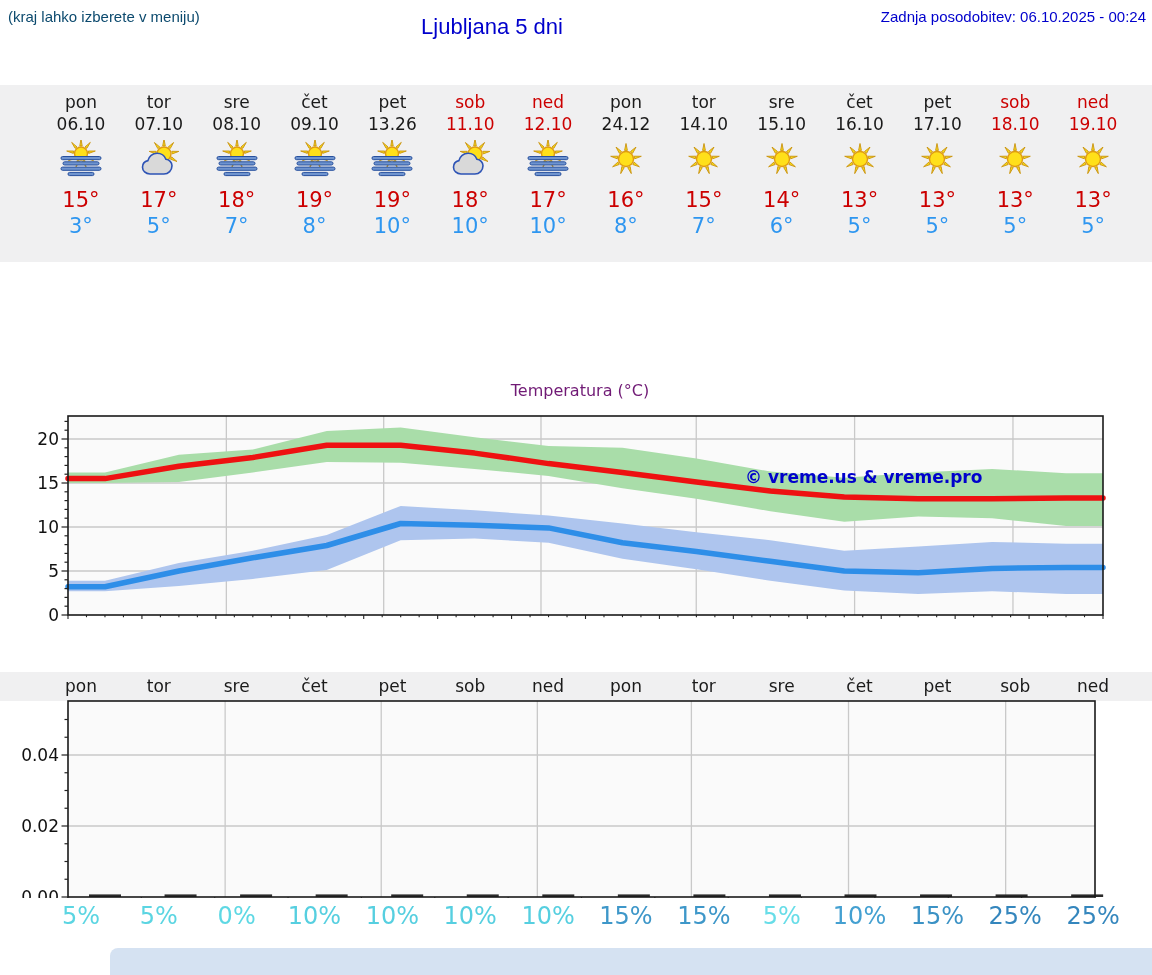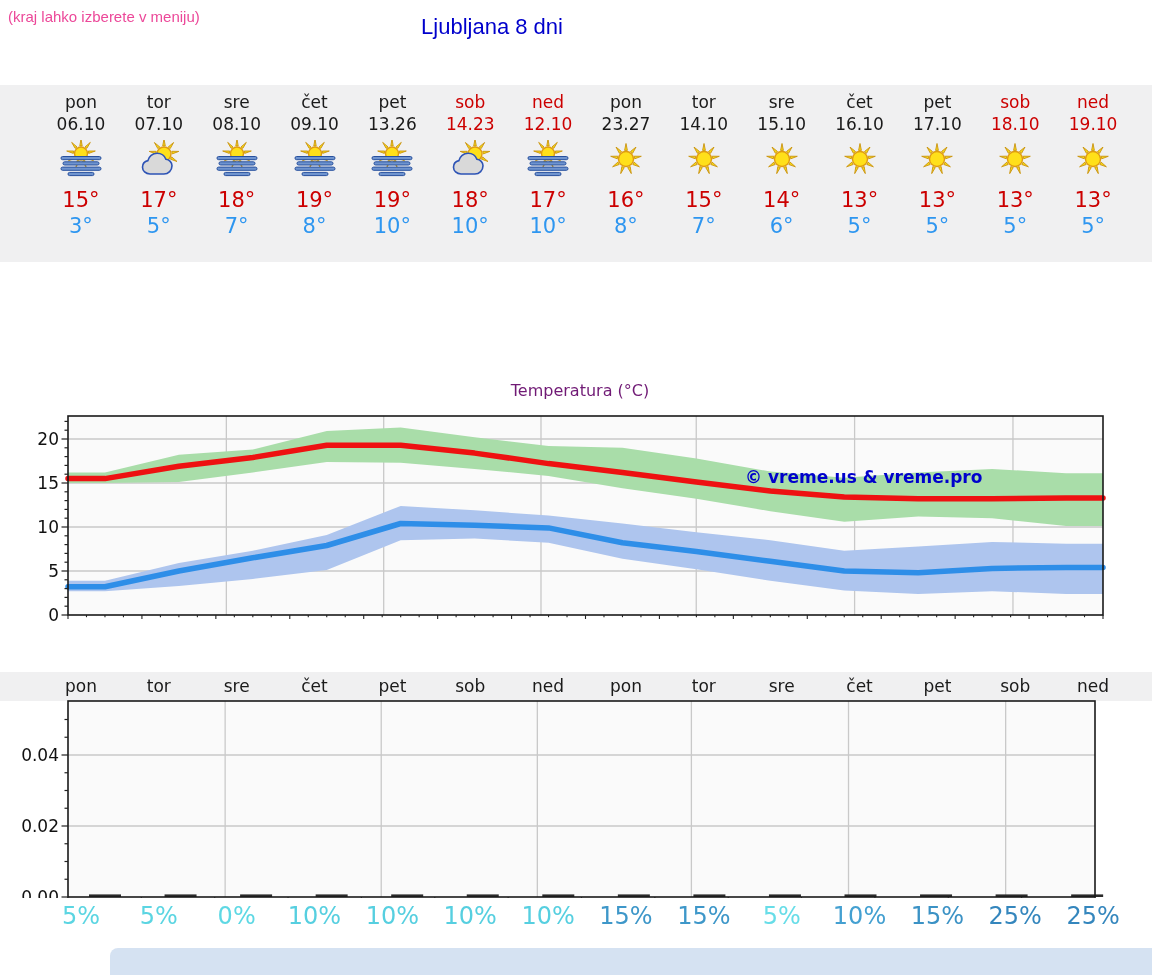--- a/index.html
+++ b/index.html
@@ -1,19 +1,19 @@
 <!DOCTYPE html>
 <html><head>
 <meta charset="utf-8">
 <style>
   html,body{margin:0;padding:0;background:#fff;}
   .page{position:relative;width:1152px;height:975px;background:#fff;overflow:hidden;
         font-family:"DejaVu Sans",sans-serif;}
   .abs{position:absolute;}
-  .hdr-left{position:absolute;left:8px;top:8px;font-size:15px;color:#ec4899;
+  .hdr-left{position:absolute;left:8px;top:8px;font-size:15px;color:#0c4a6e;
             font-family:"Liberation Sans",sans-serif;}
   .hdr-title{position:absolute;left:492px;top:14px;transform:translateX(-50%);
              font-size:22px;color:#0000cc;font-family:"Liberation Sans",sans-serif;}
   .hdr-right{position:absolute;right:6px;top:8px;font-size:15px;color:#0000cc;
              font-family:"Liberation Sans",sans-serif;}
   .strip{position:absolute;left:0;width:1152px;box-sizing:border-box;
          padding-left:42px;padding-right:20px;display:flex;}
   .forecast{top:85px;height:177px;background:#f0f0f1;}
   .dayrow{top:672px;height:29px;background:#f0f0f1;}
   .pctrow{top:898px;height:38px;background:#fff;}
@@ -30,21 +30,22 @@
   .drlabel{font-size:17px;line-height:29px;color:#1a1a1a;}
   .pct{font-size:24px;line-height:36px;}
   .footer-band{position:absolute;left:110px;top:948px;right:0;bottom:0;
                background:#d5e2f2;border-top-left-radius:8px;}
 </style>
 </head>
 <body>
 
 <div class="page">
   <div class="hdr-left">(kraj lahko izberete v meniju)</div>
-  <div class="hdr-title">Ljubljana 8 dni</div>
+  <div class="hdr-title">Ljubljana 5 dni</div>
+  <div class="hdr-right">Zadnja posodobitev: 06.10.2025 - 00:24</div>
 
   <div class="strip forecast" id="forecast-strip">
       <div class="col">
         <div class="dname">pon</div>
         <div class="ddate">06.10</div>
         <svg class="icon" viewBox="0 0 44 40">
           <polygon points="22.0,-1.0 20.8,5.9 23.2,5.9" fill="#f7d916" stroke="#c9930e" stroke-width="0.9"></polygon>
           <polygon points="31.3,2.4 26.0,6.9 27.8,8.4" fill="#f7d916" stroke="#c9930e" stroke-width="0.9"></polygon>
           <polygon points="36.3,11.0 29.3,11.0 29.7,13.4" fill="#f7d916" stroke="#c9930e" stroke-width="0.9"></polygon>
           <polygon points="34.6,20.8 29.2,16.3 28.0,18.3" fill="#f7d916" stroke="#c9930e" stroke-width="0.9"></polygon>
@@ -142,21 +143,21 @@
           <rect x="2" y="16.5" width="40" height="3.2" rx="1.6" fill="#6f94cf" stroke="#27509e" stroke-width="1"></rect>
           <rect x="4" y="21.8" width="36" height="3.2" rx="1.6" fill="#6f94cf" stroke="#27509e" stroke-width="1"></rect>
           <rect x="2" y="27.1" width="40" height="3.2" rx="1.6" fill="#6f94cf" stroke="#27509e" stroke-width="1"></rect>
           <rect x="9" y="32.4" width="26" height="3.2" rx="1.6" fill="#6f94cf" stroke="#27509e" stroke-width="1"></rect>
         </svg>
         <div class="thigh">19°</div>
         <div class="tlow">10°</div>
       </div>
       <div class="col wk">
         <div class="dname">sob</div>
-        <div class="ddate">14.23</div>
+        <div class="ddate">11.10</div>
         <svg class="icon" viewBox="0 0 44 40">
           <polygon points="27.0,-1.0 25.7,5.9 28.3,5.9" fill="#f7d916" stroke="#c9930e" stroke-width="0.9"></polygon>
           <polygon points="36.6,2.5 31.2,7.0 33.2,8.6" fill="#f7d916" stroke="#c9930e" stroke-width="0.9"></polygon>
           <polygon points="41.8,11.4 34.8,11.3 35.2,13.9" fill="#f7d916" stroke="#c9930e" stroke-width="0.9"></polygon>
           <polygon points="40.0,21.5 34.7,16.9 33.4,19.2" fill="#f7d916" stroke="#c9930e" stroke-width="0.9"></polygon>
           <polygon points="32.1,28.1 31.0,21.2 28.6,22.0" fill="#f7d916" stroke="#c9930e" stroke-width="0.9"></polygon>
           <polygon points="21.9,28.1 25.4,22.0 23.0,21.2" fill="#f7d916" stroke="#c9930e" stroke-width="0.9"></polygon>
           <polygon points="14.0,21.5 20.6,19.2 19.3,16.9" fill="#f7d916" stroke="#c9930e" stroke-width="0.9"></polygon>
           <polygon points="12.2,11.4 18.8,13.9 19.2,11.3" fill="#f7d916" stroke="#c9930e" stroke-width="0.9"></polygon>
           <polygon points="17.4,2.5 20.8,8.6 22.8,7.0" fill="#f7d916" stroke="#c9930e" stroke-width="0.9"></polygon>
@@ -183,21 +184,21 @@
           <rect x="2" y="16.5" width="40" height="3.2" rx="1.6" fill="#6f94cf" stroke="#27509e" stroke-width="1"></rect>
           <rect x="4" y="21.8" width="36" height="3.2" rx="1.6" fill="#6f94cf" stroke="#27509e" stroke-width="1"></rect>
           <rect x="2" y="27.1" width="40" height="3.2" rx="1.6" fill="#6f94cf" stroke="#27509e" stroke-width="1"></rect>
           <rect x="9" y="32.4" width="26" height="3.2" rx="1.6" fill="#6f94cf" stroke="#27509e" stroke-width="1"></rect>
         </svg>
         <div class="thigh">17°</div>
         <div class="tlow">10°</div>
       </div>
       <div class="col">
         <div class="dname">pon</div>
-        <div class="ddate">23.27</div>
+        <div class="ddate">24.12</div>
         <svg class="icon" viewBox="0 0 44 40">
           <polygon points="22.0,3.5 20.6,10.4 23.4,10.4" fill="#f7d916" stroke="#c9930e" stroke-width="0.9"></polygon>
           <polygon points="32.0,7.1 26.5,11.5 28.6,13.3" fill="#f7d916" stroke="#c9930e" stroke-width="0.9"></polygon>
           <polygon points="37.3,16.3 30.2,16.2 30.7,18.8" fill="#f7d916" stroke="#c9930e" stroke-width="0.9"></polygon>
           <polygon points="35.4,26.8 30.1,22.1 28.8,24.5" fill="#f7d916" stroke="#c9930e" stroke-width="0.9"></polygon>
           <polygon points="27.3,33.6 26.2,26.6 23.7,27.5" fill="#f7d916" stroke="#c9930e" stroke-width="0.9"></polygon>
           <polygon points="16.7,33.6 20.3,27.5 17.8,26.6" fill="#f7d916" stroke="#c9930e" stroke-width="0.9"></polygon>
           <polygon points="8.6,26.8 15.2,24.5 13.9,22.1" fill="#f7d916" stroke="#c9930e" stroke-width="0.9"></polygon>
           <polygon points="6.7,16.3 13.3,18.8 13.8,16.2" fill="#f7d916" stroke="#c9930e" stroke-width="0.9"></polygon>
           <polygon points="12.0,7.1 15.4,13.3 17.5,11.5" fill="#f7d916" stroke="#c9930e" stroke-width="0.9"></polygon>

